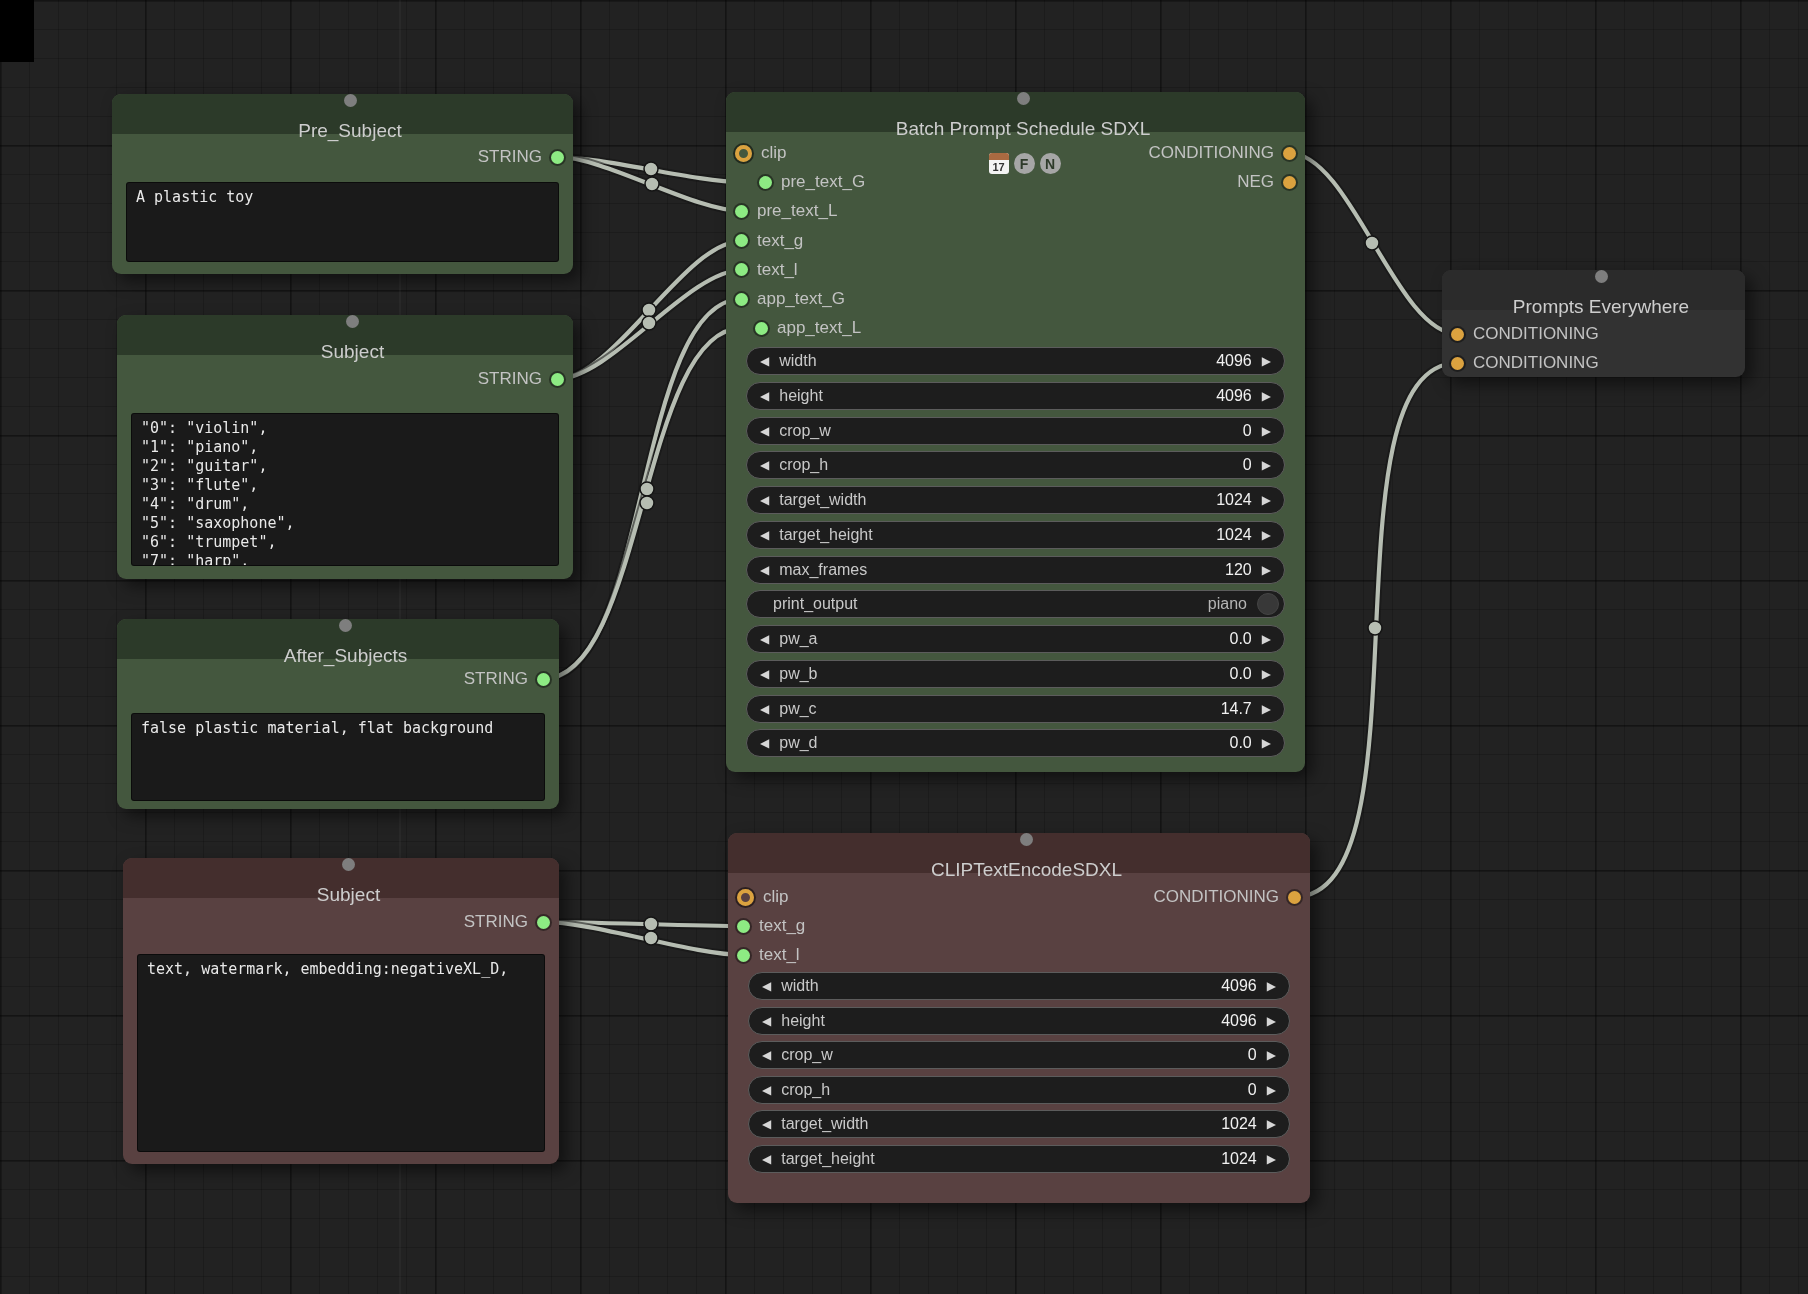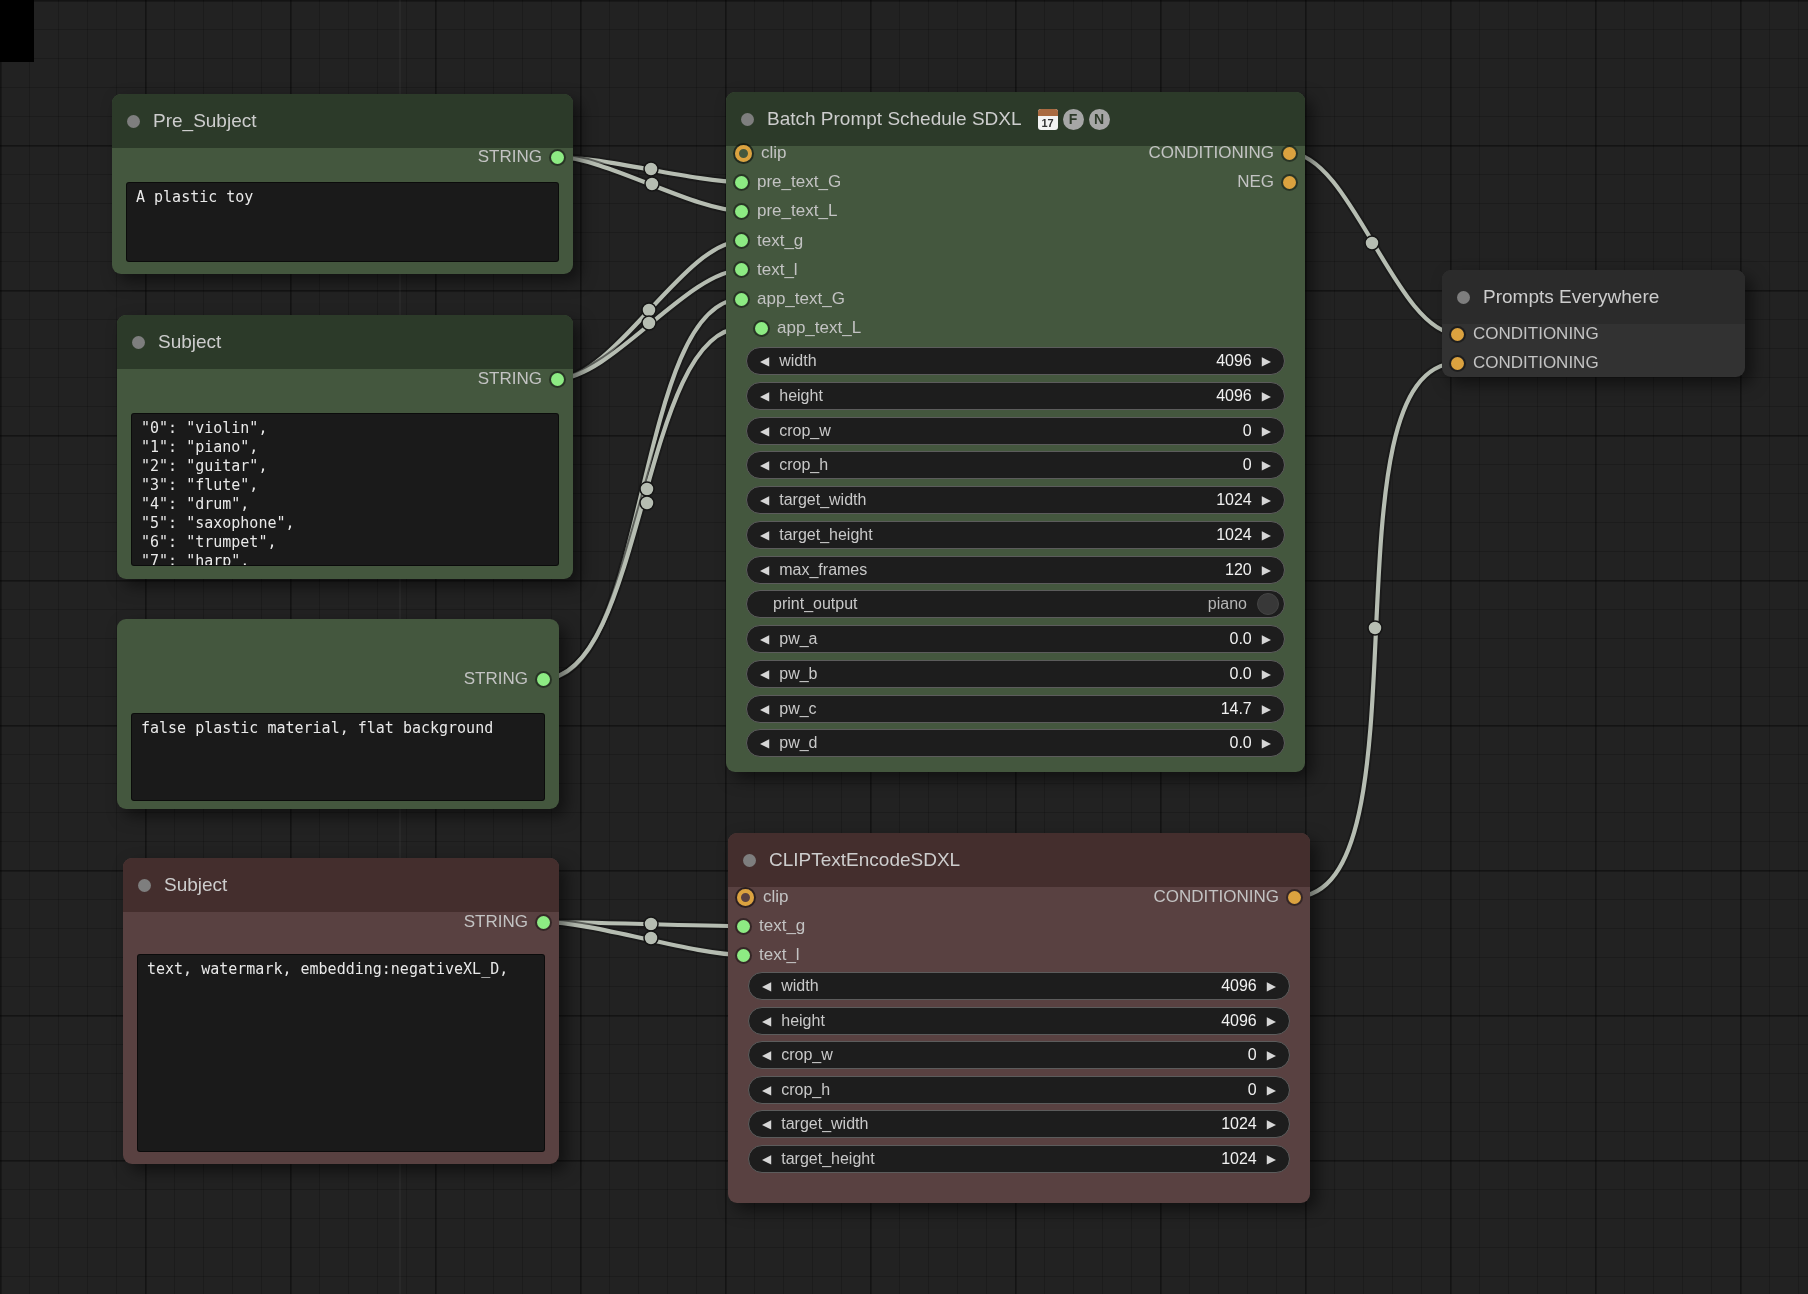--- a/index.html
+++ b/index.html
@@ -11,22 +11,22 @@
       linear-gradient(90deg, rgba(0,0,0,.18) 1px, transparent 1px),
       linear-gradient(rgba(0,0,0,.28) 2px, transparent 2px),
       linear-gradient(90deg, rgba(0,0,0,.28) 2px, transparent 2px);
     background-size:29px 29px,29px 29px,145px 145px,145px 145px;
     font-family:"Liberation Sans",sans-serif;
   }
   .vline{position:absolute;top:0;bottom:0;width:2px;background:rgba(255,255,255,.035);z-index:0;}
   .corner{position:absolute;left:0;top:0;width:34px;height:62px;background:#000;z-index:0;}
   #wires{position:absolute;left:0;top:0;z-index:1;}
   .node{position:absolute;border-radius:9px;box-shadow:7px 7px 16px rgba(0,0,0,.5);z-index:2;box-sizing:border-box;}
-  .node-title{position:absolute;left:0;top:0;right:0;height:54px;border-radius:9px 9px 0 0;
-    display:flex;align-items:center;gap:13px;padding-left:15px;box-sizing:border-box;}
+  .node-title{position:absolute;left:0;top:0;right:0;height:40px;border-radius:9px 9px 0 0;
+    display:flex;align-items:center;gap:13px;padding-left:15px;box-sizing:border-box;flex-direction:column;}
   .title-dot{width:13px;height:13px;border-radius:50%;background:#7e7e7e;flex:none;}
   .title-text{font-size:19px;color:#cdcdcd;white-space:nowrap;}
   .title-icons{display:flex;gap:5px;align-items:center;margin-left:3px;}
   .badge{width:21px;height:21px;border-radius:50%;background:#a6a6a6;color:#2e3a2a;
     font-weight:bold;font-size:14px;display:flex;align-items:center;justify-content:center;flex:none;}
   .cal{width:20px;height:21px;background:#f3f3f3;border-radius:3px;position:relative;overflow:hidden;
     display:flex;align-items:flex-end;justify-content:center;font-size:11px;font-weight:bold;color:#333;
     line-height:13px;flex:none;text-align:center;}
   .cal::before{content:"";position:absolute;top:0;left:0;right:0;height:7px;background:#a96a41;}
   .slot{position:absolute;height:22px;display:flex;align-items:center;gap:9px;}
@@ -114,20 +114,24 @@
         <div class="node-text" style="top: 98px; height: 153px;">"0": "violin",
 "1": "piano",
 "2": "guitar",
 "3": "flute",
 "4": "drum",
 "5": "saxophone",
 "6": "trumpet",
 "7": "harp",</div>
       </div>
       <div class="node" style="left: 117px; top: 619px; width: 442px; height: 190px; background: rgb(68, 87, 62);">
+        <div class="node-title" style="background: rgb(44, 58, 41);">
+          <span class="title-dot"></span>
+          <span class="title-text">After_Subjects</span>
+        </div>
         <div class="slot out" style="top: 49px;">
           <span class="dot green"></span>
           <span class="slot-label">STRING</span>
         </div>
         <div class="node-text" style="top: 94px; height: 88px;">false plastic material, flat background</div>
       </div>
       <div class="node" style="left: 123px; top: 858px; width: 436px; height: 306px; background: rgb(89, 65, 65);">
         <div class="node-title" style="background: rgb(68, 46, 45);">
           <span class="title-dot"></span>
           <span class="title-text">Subject</span>
@@ -145,21 +149,21 @@
           <span class="title-icons">
             <span class="cal">17</span>
             <span class="badge">F</span>
             <span class="badge">N</span>
           </span>
         </div>
         <div class="slot in" style="top: 50px;">
           <span class="dot ring-orange"></span>
           <span class="slot-label">clip</span>
         </div>
-        <div class="slot in" style="top: 79.2px;">
+        <div class="slot in" style="top: 79.2px; margin-left: 24px;">
           <span class="dot green"></span>
           <span class="slot-label">pre_text_G</span>
         </div>
         <div class="slot in" style="top: 108.4px;">
           <span class="dot green"></span>
           <span class="slot-label">pre_text_L</span>
         </div>
         <div class="slot in" style="top: 137.6px;">
           <span class="dot green"></span>
           <span class="slot-label">text_g</span>

